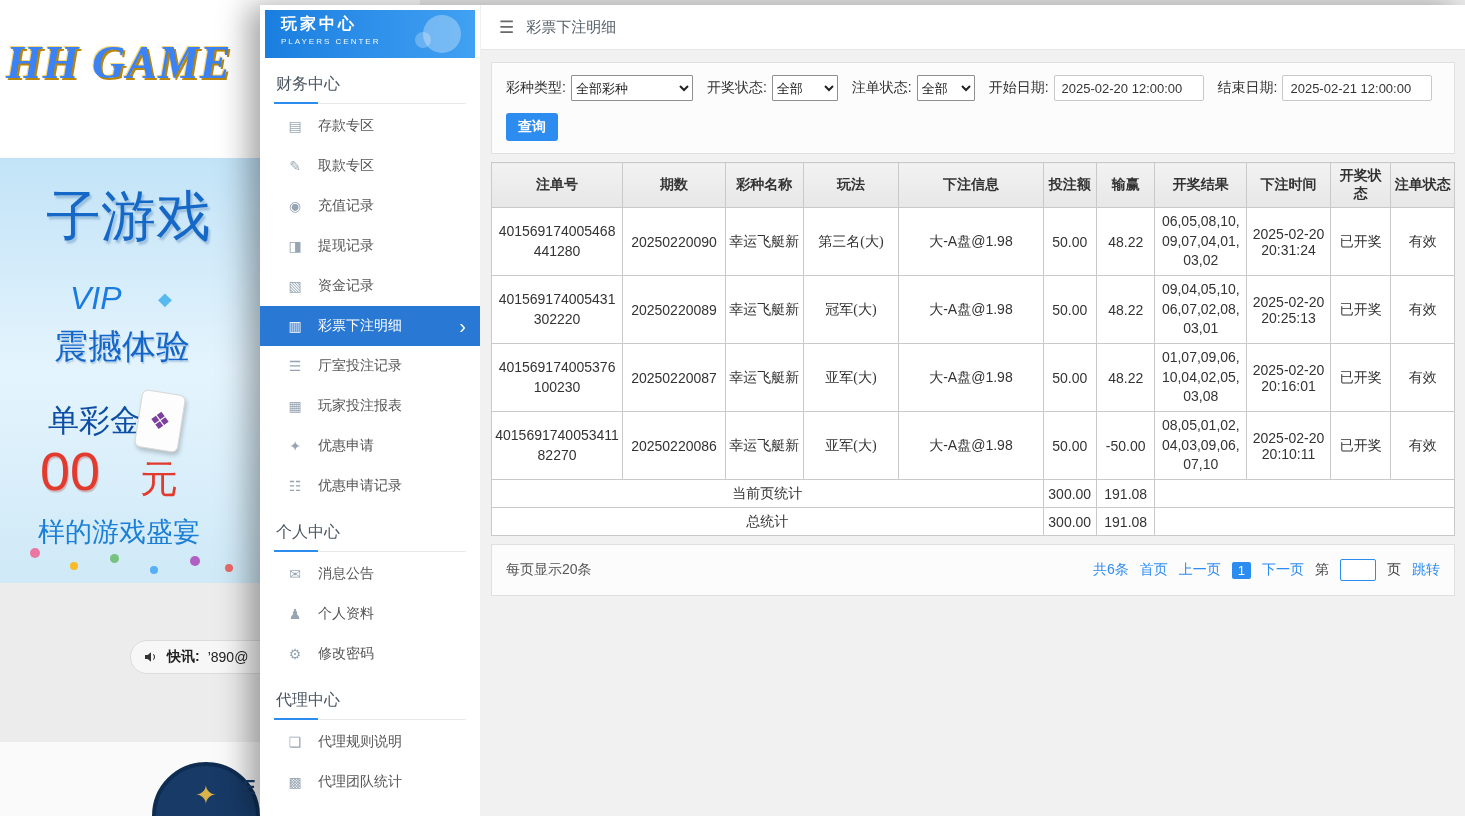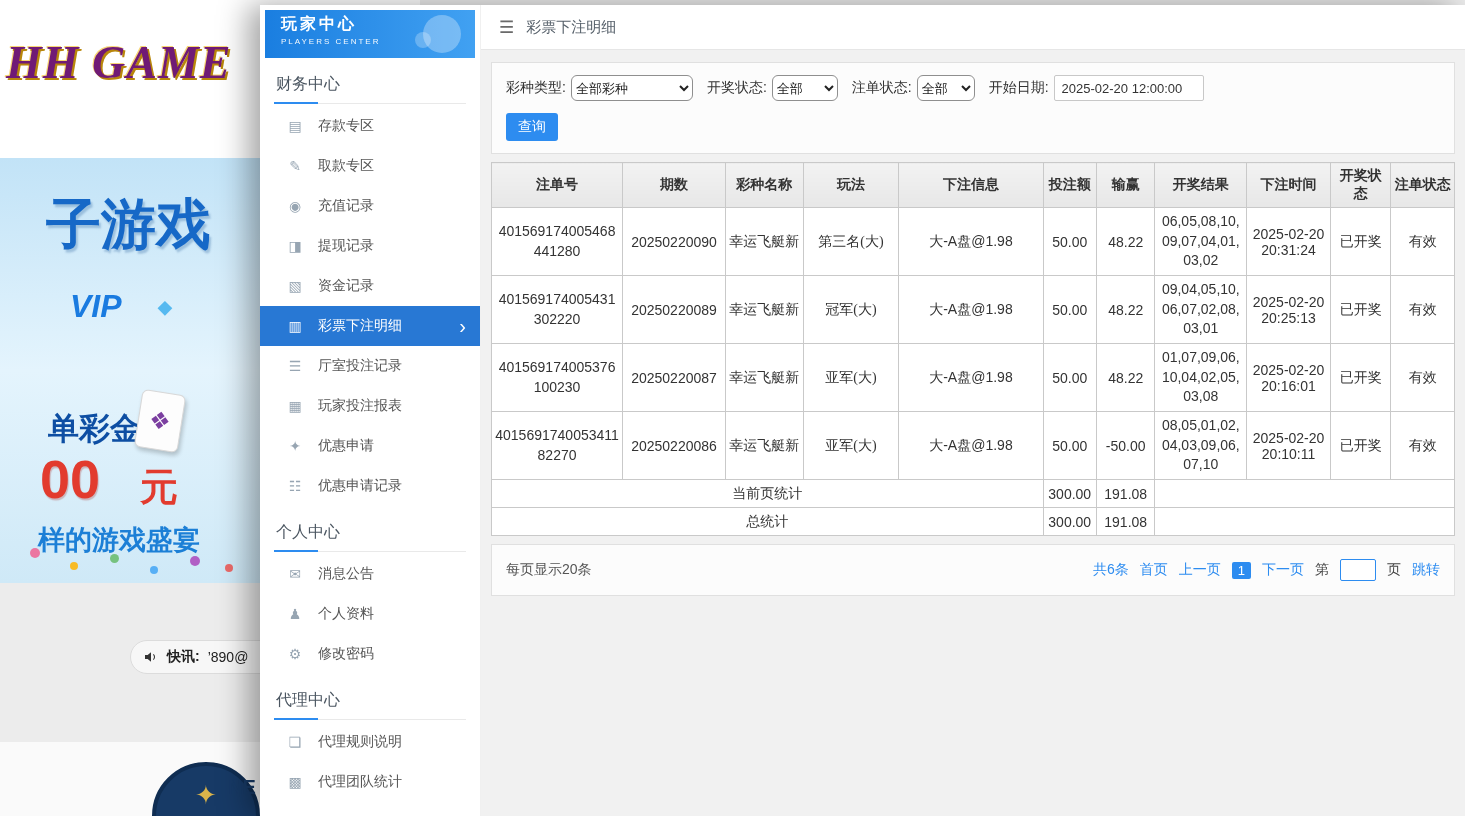--- a/index.html
+++ b/index.html
@@ -7,26 +7,26 @@
   body {
     width:1465px; height:816px; overflow:hidden; position:relative;
     font-family:"Liberation Sans", sans-serif; background:#fff;
   }
 
   
   .bg { position:absolute; inset:0; background:#ececec; }
   .bg-top { position:absolute; left:0; top:0; width:420px; height:158px; background:#fff; }
   .logo {
     position:absolute; left:6px; top:36px; font-size:46px; font-weight:bold; font-style:italic;
-    color:#701a75; letter-spacing:1px; text-shadow:2px 2px 0 #b8860b, -1px -1px 0 #f7d675;
+    color:#3b82f6; letter-spacing:1px; text-shadow:2px 2px 0 #b8860b, -1px -1px 0 #f7d675;
     font-family:"Liberation Serif", serif; white-space:nowrap;
   }
   .banner { position:absolute; left:0; top:158px; width:262px; height:425px; overflow:hidden;
     background:linear-gradient(180deg,#c2e3f7 0%,#e4f4fd 50%,#cfe9f7 100%); }
-  .b-line { position:absolute; white-space:nowrap; font-weight:bold;margin-top:8px; }
+  .b-line { position:absolute; white-space:nowrap; font-weight:normal; }
   .b1 { left:46px; top:22px; font-size:55px; color:#1668c7; text-shadow:2px 3px 2px rgba(10,70,140,.25); }
   .b2 { left:70px; top:122px; font-size:32px; font-style:italic; color:#1a7be0; }
   .b2d { left:158px; top:130px; font-size:18px; color:#56b9f0; }
   .b3 { left:54px; top:166px; font-size:34px; color:#1566c9; text-shadow:1px 2px 1px rgba(10,70,140,.2); }
   .b4 { left:48px; top:242px; font-size:31px; color:#0d4ea3; }
   .b5 { left:40px; top:282px; font-size:54px; color:#e23b2e; text-shadow:1px 2px 1px rgba(160,20,10,.25); }
   .b5u { left:140px; top:296px; font-size:38px; color:#e23b2e; }
   .b6 { left:38px; top:356px; font-size:27px; color:#1c7fd6; }
   .tile { position:absolute; left:138px; top:234px; width:44px; height:58px; background:#fdfdfd;
     border:1px solid #d8d8d8; border-radius:6px; box-shadow:2px 3px 4px rgba(0,0,0,.2);
@@ -72,27 +72,27 @@
   .content { flex:1; display:flex; flex-direction:column; background:#f1f1f1; min-width:0; }
   .content-header { height:45px; background:#fff; border-bottom:1px solid #e6e6e6; display:flex;
     align-items:center; padding:0 18px; gap:12px; flex:0 0 45px; }
   .hamburger { color:#6a6a6a; font-size:17px; cursor:pointer; }
   .page-title { font-size:15px; color:#56606a; }
   .content-body { padding:12px 10px; flex:1; overflow:hidden; }
 
   .filter-card { background:#fcfcfc; border:1px solid #e0e0e0; padding:12px 14px 12px; }
   .filter-row { display:flex; align-items:center; font-size:14px; color:#333; white-space:nowrap; }
   .fgroup { display:flex; align-items:center; gap:5px; margin-right:14px; }
-  select { height:26px; border:1px solid #8f8f8f; border-radius:6px; background:#fff; font-size:13px;
+  select { height:26px; border:1px solid #8f8f8f; border-radius:1px; background:#fff; font-size:13px;
     color:#222; font-family:"Liberation Sans", sans-serif; }
   .sel-type { width:122px; } .sel-draw { width:66px; } .sel-order { width:58px; }
   .date-input { width:150px; height:26px; border:1px solid #c8c8c8; border-radius:2px; font-size:13px;
     color:#333; padding:0 7px; font-family:"Liberation Sans", sans-serif; }
   .search-btn { margin-top:12px; width:52px; height:28px; background:#2d8cf0; color:#fff; border:none;
-    border-radius:3px; font-size:14px; cursor:pointer; font-family:"Liberation Sans", sans-serif; }
+    border-radius:3px; font-size:14px; cursor:pointer; font-family:"Liberation Sans", sans-serif;font-weight:bold; }
 
   .table-wrap { margin-top:8px; }
   table { border-collapse:collapse; width:100%; font-size:14px; color:#333; table-layout:fixed; background:#fff; }
   th, td { border:1px solid #c9c9c9; text-align:center; padding:4px 3px; }
   th { background:linear-gradient(#f2f2f2,#e7e7e7); height:30px; font-weight:bold; color:#333; }
   .c0 { width:130px; } .c1 { width:102px; } .c2 { width:77px; } .c3 { width:95px;font-family:Liberation Serif, serif; }
   .c4 { width:143px; } .c5 { width:53px; } .c6 { width:58px; } .c7 { width:91px; }
   .c8 { width:83px; } .c9 { width:60px; } .c10 { width:63px; }
   td.c0, td.c7 { word-break:break-all; line-height:1.4; }
   .data-row td { height:68px; }
@@ -112,20 +112,21 @@
 <body>
 
 <div class="bg">
   <div class="bg-top">
     <div class="logo">HH GAME</div>
   </div>
   <div class="banner">
     <div class="b-line b1">子游戏</div>
     <div class="b-line b2">VIP</div>
     <div class="b-line b2d">◆</div>
+    <div class="b-line b3">震撼体验</div>
     <div class="b-line b4">单彩金</div>
     <div class="tile">
         <span>❖</span>
       </div>
     <div class="b-line b5">00</div>
     <div class="b-line b5u">元</div>
     <div class="b-line b6">样的游戏盛宴</div>
     <div class="confetti" style="left:30px;top:390px;width:10px;height:10px;background:#f06292;"></div>
     <div class="confetti" style="left:70px;top:404px;width:8px;height:8px;background:#ffb300;"></div>
     <div class="confetti" style="left:110px;top:396px;width:9px;height:9px;background:#66bb6a;"></div>
@@ -251,20 +252,24 @@
           <span class="fgroup">
             <span>注单状态:</span>
             <select class="sel-order">
               <option>全部</option>
             </select>
           </span>
           <span class="fgroup">
             <span>开始日期:</span>
             <input class="date-input" value="2025-02-20 12:00:00" style="">
           </span>
+          <span class="fgroup">
+            <span>结束日期:</span>
+            <input class="date-input" value="2025-02-21 12:00:00" style="">
+          </span>
         </div>
         <button class="search-btn">查询</button>
       </div>
 
       <div class="table-wrap">
         <table>
           <thead>
               <tr id="thead-row">
                 <th class="c0">注单号</th>
                 <th class="c1">期数</th>

